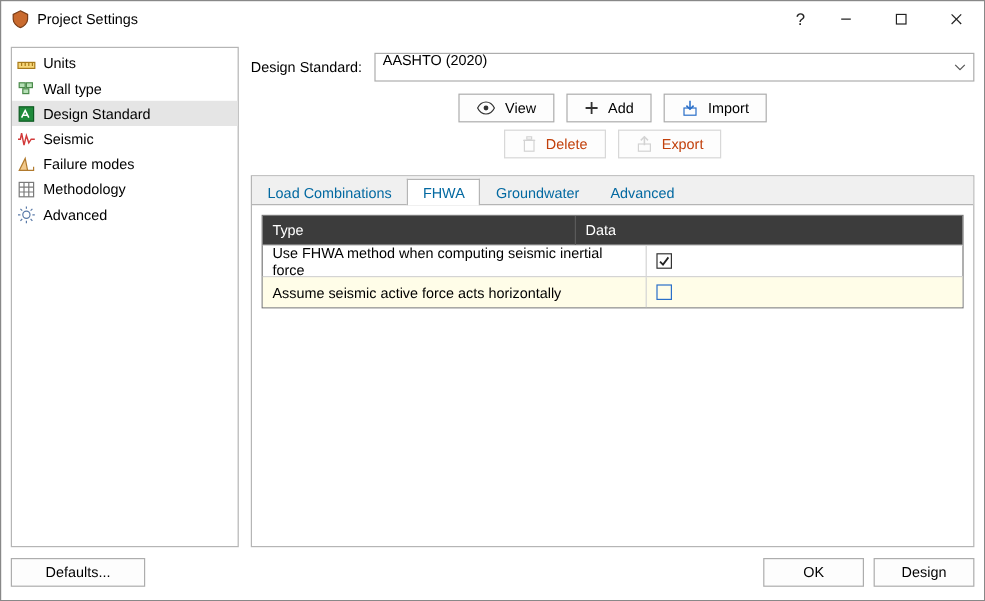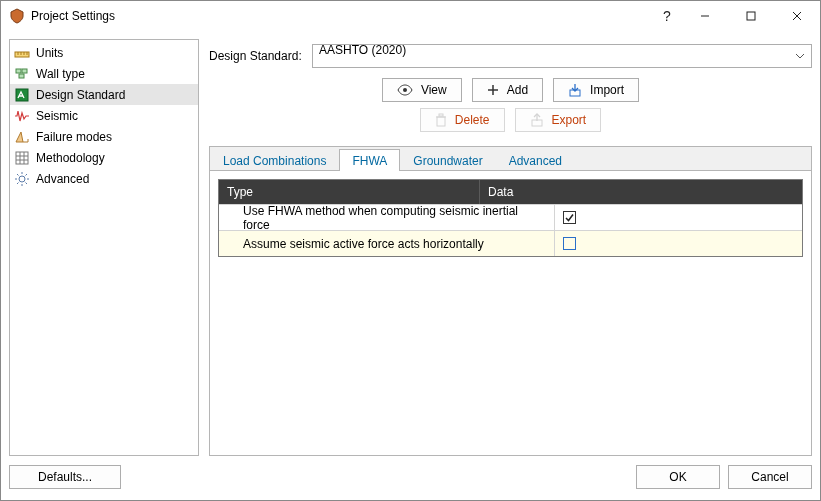--- a/index.html
+++ b/index.html
@@ -29,21 +29,21 @@
   .tab { height: 22px; padding: 0 12px; display: flex; align-items: center; border: 1px solid transparent; border-bottom: none; margin-bottom: -1px; color: #0369a1; }
   .tab.active { background: #fff; border-color: #b5b5b5; }
   .tabbody { flex: 1; padding: 8px; }
   .grid { border: 1px solid #7a7a7a; }
   .gridhead { display:flex; background:#3c3c3c; color:#fff; height:24px; }
   .gh { padding:0 8px; display:flex; align-items:center; border-right:1px solid #5a5a5a; }
   .gh.type { width:261px; }
   .gh.data { flex:1; border-right:none; }
   .gridrow { display:flex; height:26px; border-top:1px solid #d4d4d4; }
   .gridrow .cell { padding:0 8px; display:flex; align-items:center; }
-  .gridrow .cell.type { width:320px; border-right:1px solid #d4d4d4;margin-left:16px; }
+  .gridrow .cell.type { width:320px; border-right:1px solid #d4d4d4; }
   .gridrow .cell.data { flex:1; }
   .gridrow.hl { background:#fffde8; }
   .chk { width:13px; height:13px; border:1px solid #333; display:inline-flex; align-items:center; justify-content:center; }
   .chk.blue { border-color:#2a6fc9; }
   .footer { height: 40px; display:flex; align-items:center; padding: 0 8px 6px 8px; gap:8px; }
   .footer .spacer { flex:1; }
   .fbtn { height:24px; width:84px; border:1px solid #adadad; background:#fdfdfd; display:flex; align-items:center; justify-content:center; cursor: default; }
 </style>
 </head>
 <body>
@@ -240,15 +240,15 @@
 
 <div class="footer">
   <div class="fbtn" style="width:auto;padding:0 28px;">
       <span>Defaults...</span>
     </div>
   <div class="spacer"></div>
   <div class="fbtn">
       <span>OK</span>
     </div>
   <div class="fbtn">
-      <span>Cancel</span>
+      <span>Design</span>
     </div>
 </div>
 
 </body></html>

